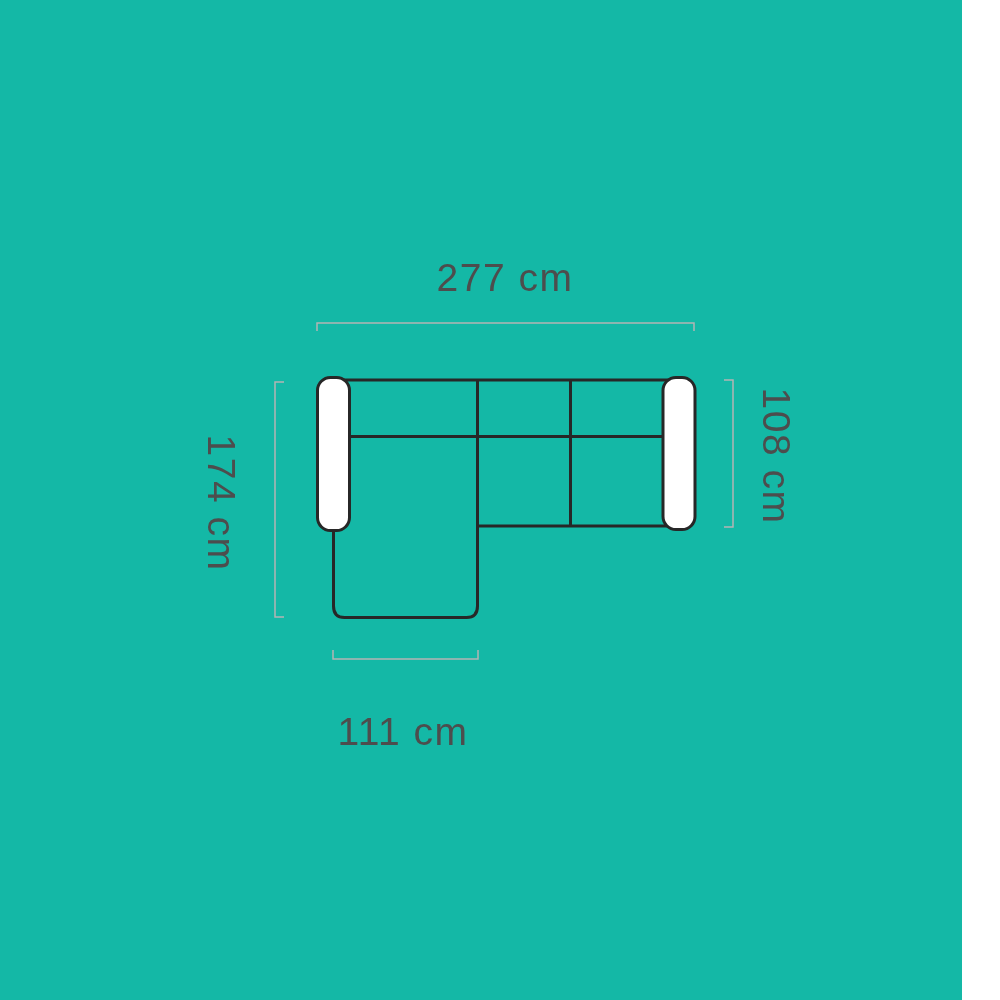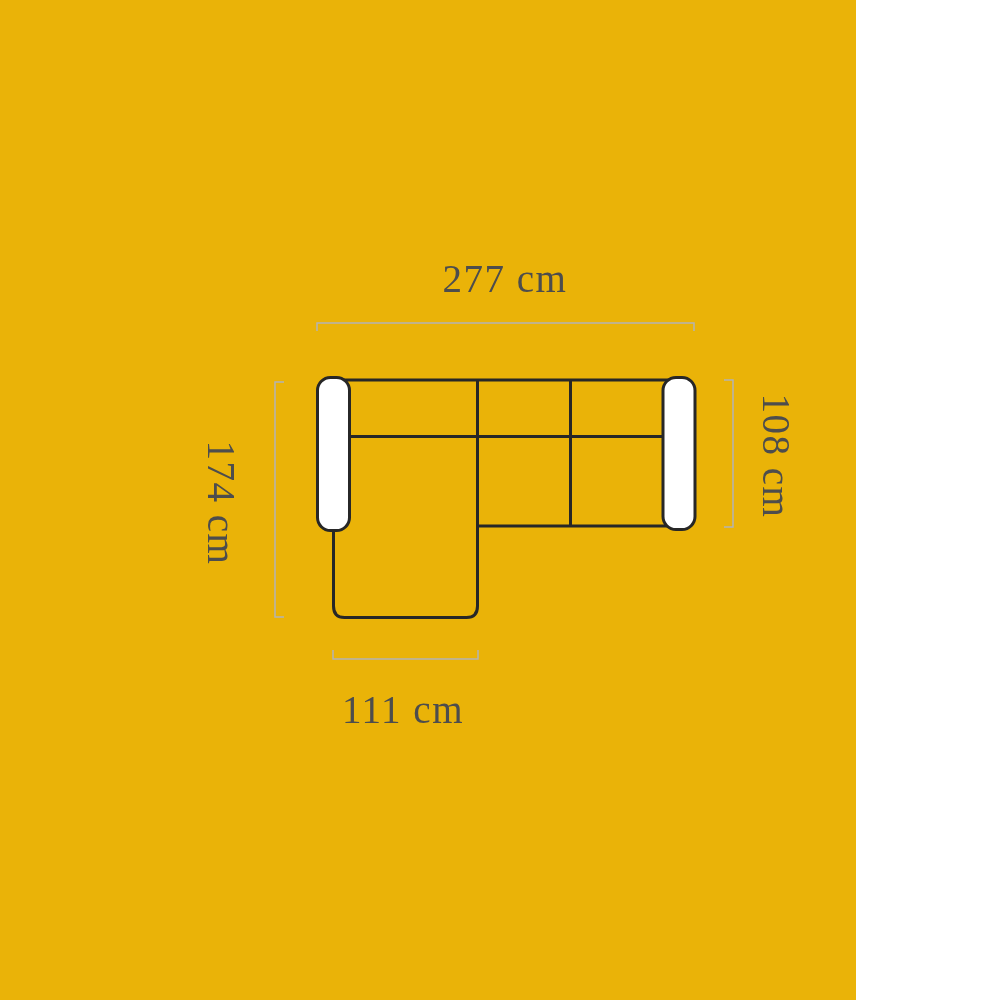--- a/index.html
+++ b/index.html
@@ -2,24 +2,24 @@
 <html><head>
 <meta charset="utf-8">
 <style>
   html, body {
     margin: 0;
     padding: 0;
     background: #ffffff;
   }
   .canvas {
     position: relative;
-    width: 856px;
+    width: 962px;
     height: 1000px;
-    background: #eab308;
-    font-family: Liberation Serif, serif;
+    background: #14b8a6;
+    font-family: Liberation Sans, sans-serif;
     overflow: hidden;
   }
   .diagram-svg {
     position: absolute;
     left: 0;
     top: 0;
     width: 1000px;
     height: 1000px;
   }
   .dim-label {
@@ -66,15 +66,15 @@
       <rect x="663" y="377.5" width="32" height="152" rx="13" fill="#ffffff"></rect>
     </g>
   </svg>
 
   <div class="dim-label" style="left:505px; top:278px;">277 cm</div>
 
   <div class="dim-label vertical" style="left:221px; top:503px;">174 cm</div>
 
   <div class="dim-label vertical" style="left:776px; top:456px;">108 cm</div>
 
-  <div class="dim-label" style="left:403px; top:709px;">111 cm</div>
+  <div class="dim-label" style="left:403px; top:732px;">111 cm</div>
 
 </div>
 
 </body></html>

